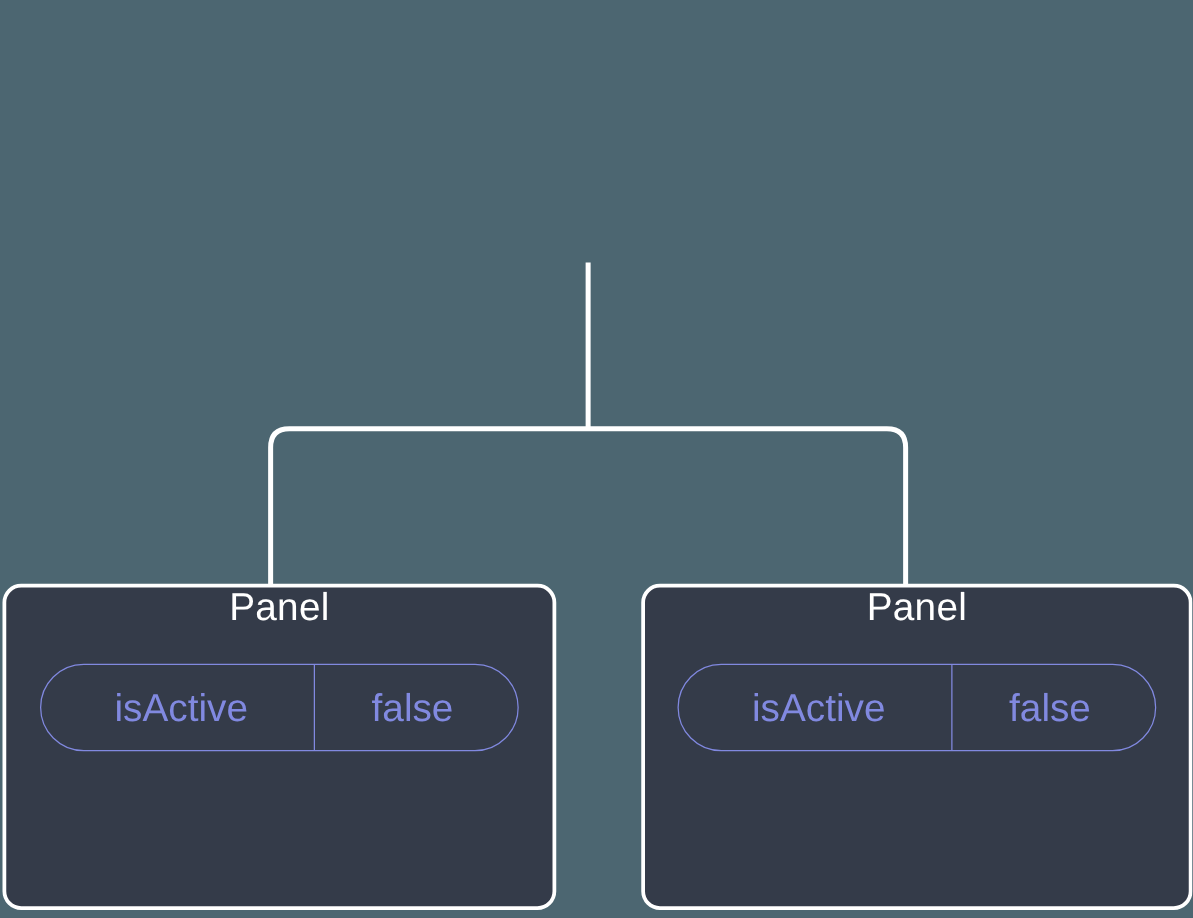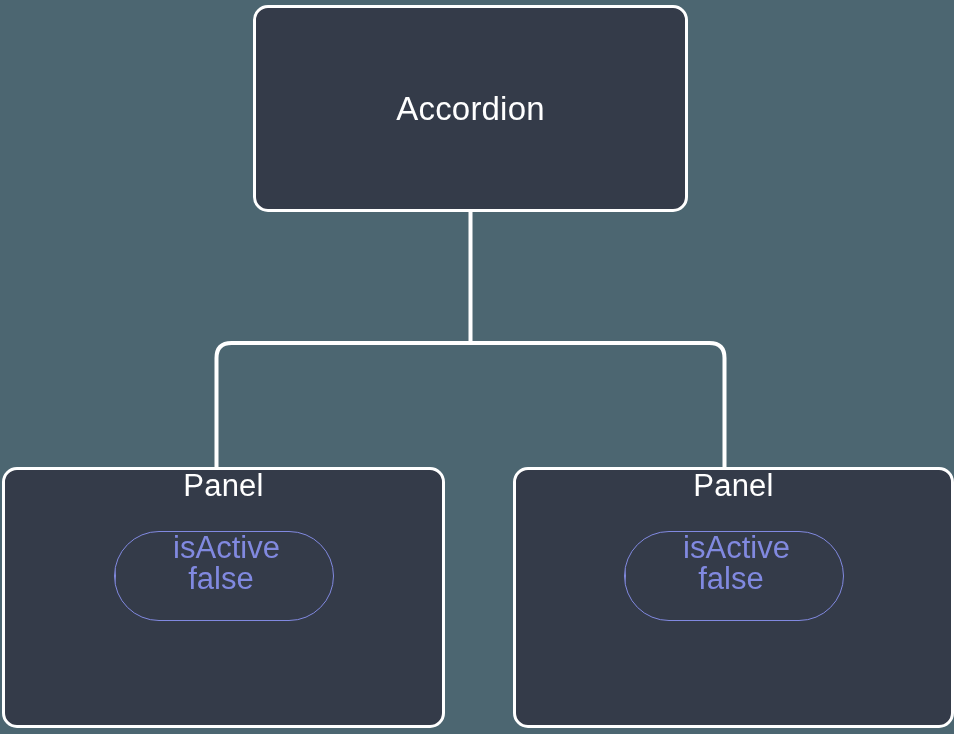--- a/index.html
+++ b/index.html
@@ -86,28 +86,27 @@
   .prop-list {
     margin-top: 30px;
     display: flex;
     flex-direction: column;
     align-items: center;
     width: 100%;
   }
 
   .prop-pill {
     box-sizing: border-box;
-    height: 90px;
+    height: 70px;
     display: flex;
     align-items: stretch;
     border: 1.5px solid #8189e0;
     border-radius: 999px;
     background: transparent;
     overflow: hidden;
-    flex-direction: column;
   }
 
   .prop-key,
   .prop-value {
     display: flex;
     align-items: center;
     justify-content: center;
     color: #8189e0;
     font-size: 31px;
     font-weight: 400;
@@ -132,23 +131,20 @@
 
 <div id="canvas">
 
   <svg id="connectors" viewBox="0 0 954 734" width="954" height="734" aria-hidden="true">
 
     <path d="M 470.5 210 L 470.5 343" fill="none" stroke="#ffffff" stroke-width="4" stroke-linecap="butt"></path>
 
     <path d="M 216.5 470 L 216.5 358 Q 216.5 343 231.5 343 L 709.5 343 Q 724.5 343 724.5 358 L 724.5 470" fill="none" stroke="#ffffff" stroke-width="4" stroke-linejoin="round" stroke-linecap="butt"></path>
   </svg>
 
-  <div class="node node-root">
-    <div class="node-title">Accordion</div>
-  </div>
 
   <div class="node node-child node-child-left">
     <div class="node-title">Panel</div>
     <div class="prop-list">
       <div class="prop-pill">
         <div class="prop-key">isActive</div>
         <div class="prop-value">false</div>
       </div>
     </div>
   </div>

